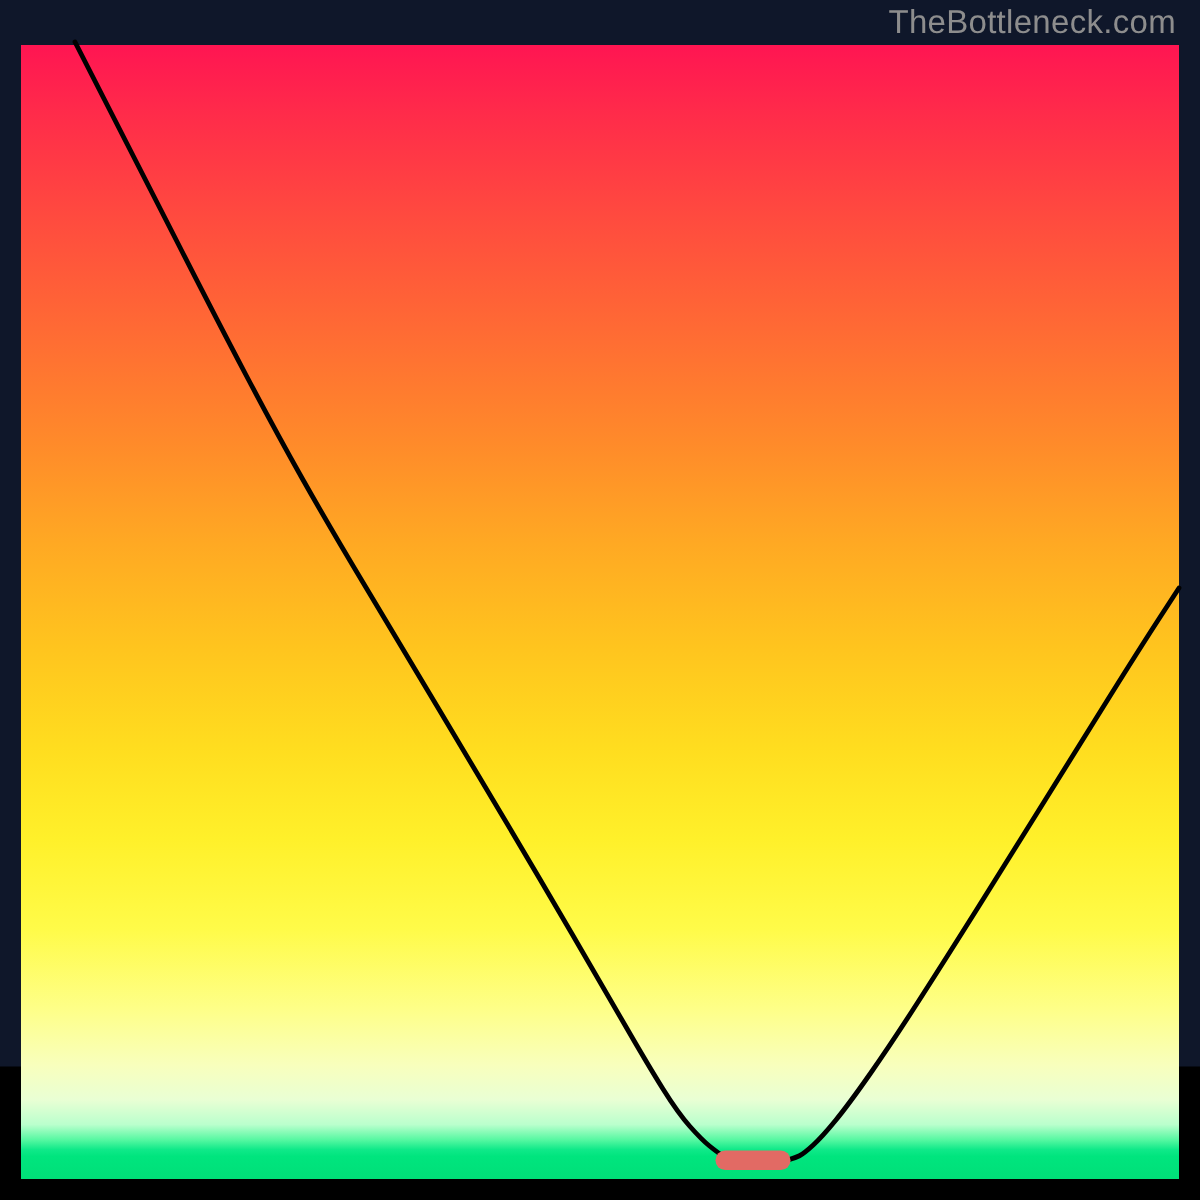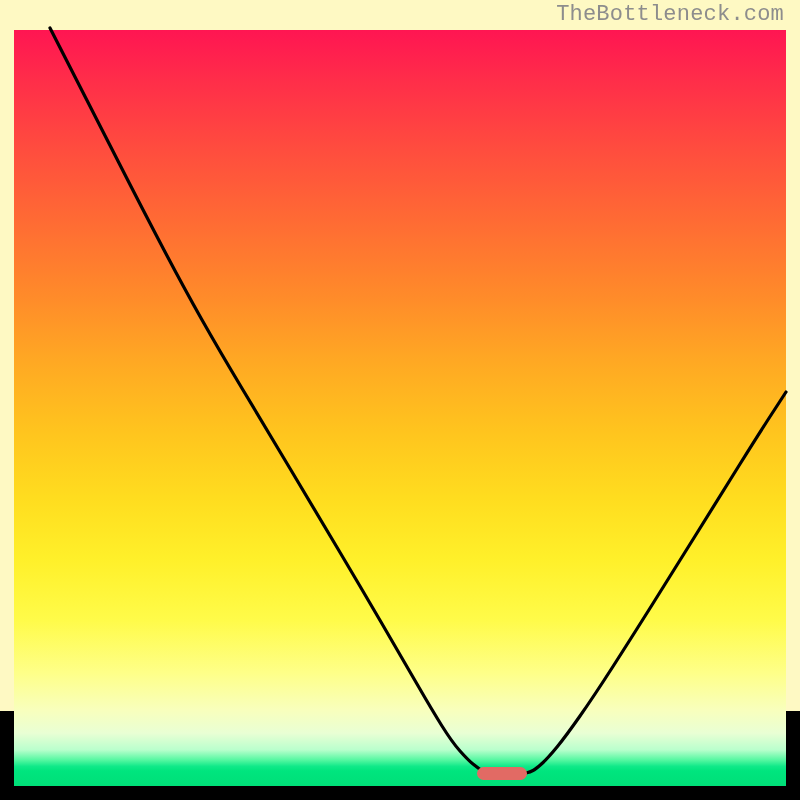--- a/index.html
+++ b/index.html
@@ -7,22 +7,21 @@
     width: 800px;
     height: 800px;
     background: #000000;
     overflow: hidden;
     font-family: Arial, Helvetica, sans-serif;
   }
   .frame {
     position: relative;
     width: 800px;
     height: 711px;
-    background: #fef9c3;
-    font-family: Liberation Mono, monospace;
+    background: #0f172a;
   }
   .watermark {
     position: absolute;
     top: 2px;
     right: 16px;
     color: #8d8d8d;
     font-size: 22px;
     font-weight: 400;
     letter-spacing: 0.2px;
   }

